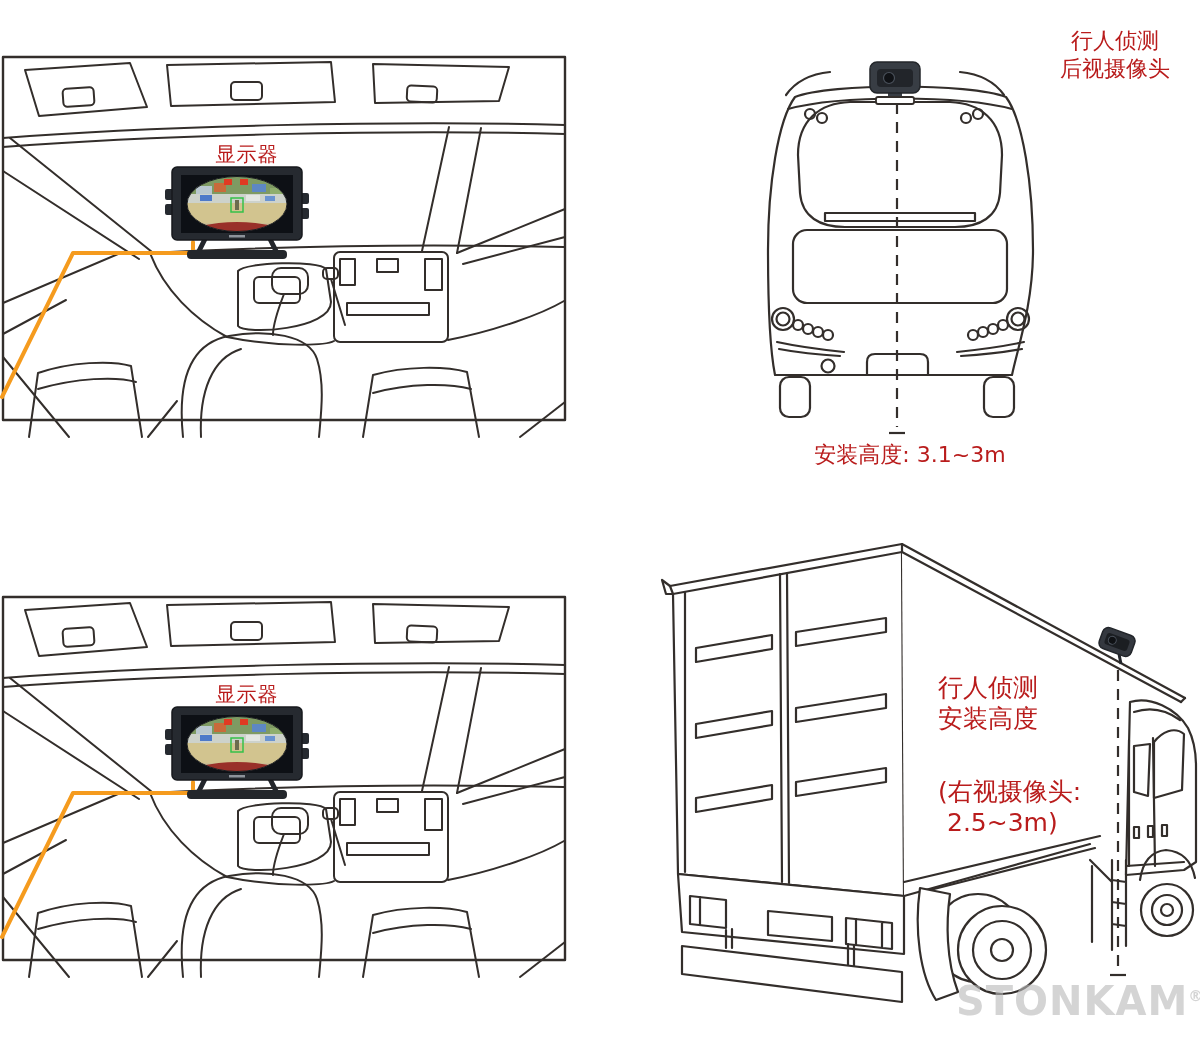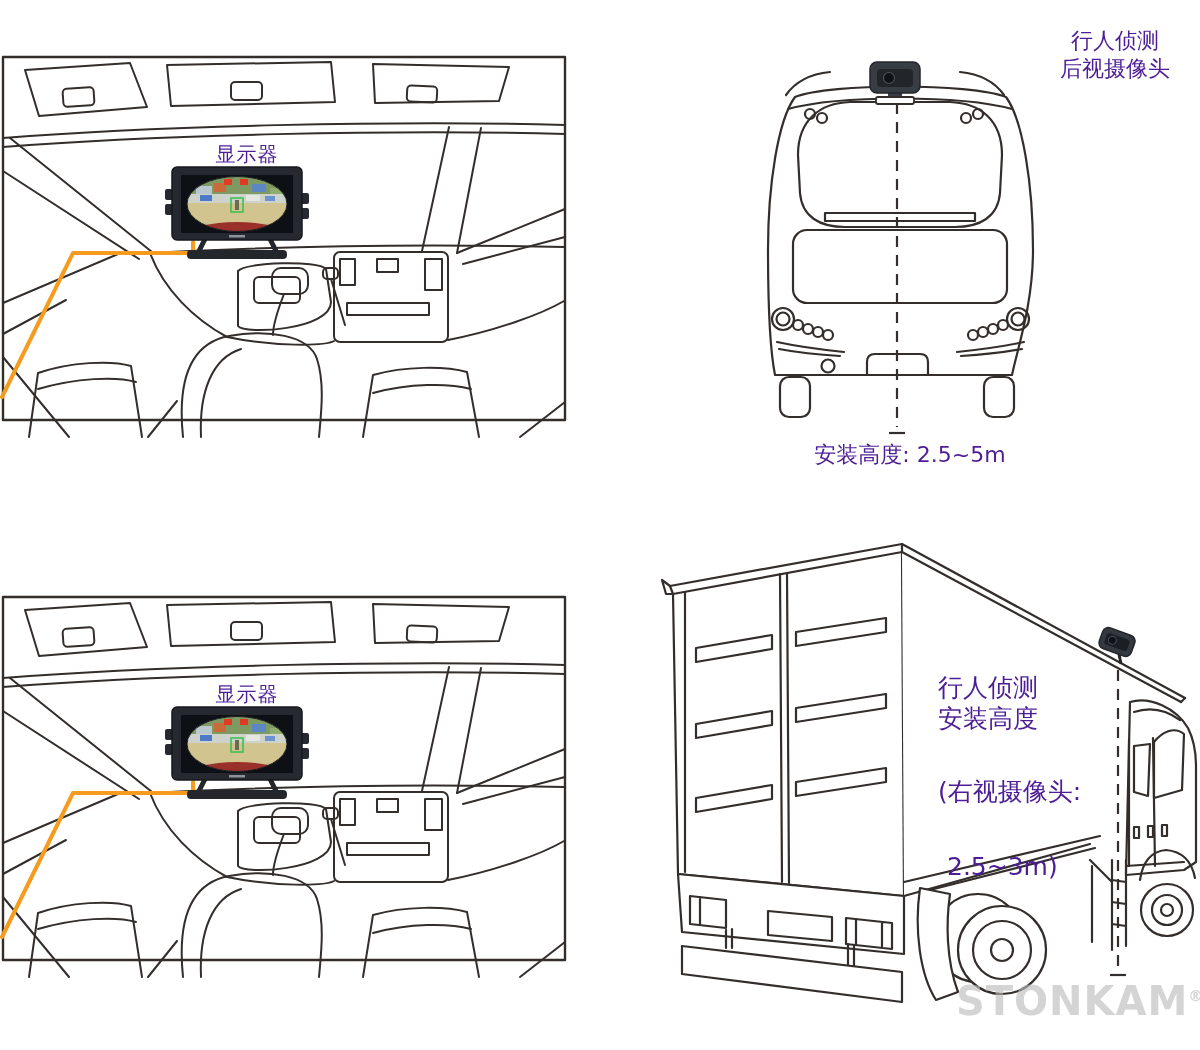--- a/index.html
+++ b/index.html
@@ -1,26 +1,26 @@
 <!DOCTYPE html>
 <html><head>
 <meta charset="utf-8">
 <style>
   html,body{margin:0;padding:0;background:#fff;}
   .canvas{position:relative;width:1200px;height:1050px;background:#ffffff;overflow:hidden;
           font-family:"DejaVu Sans","Liberation Sans",sans-serif;color:#3a3a3a;}
   .abs{position:absolute;}
   svg{display:block;}
-  .label{color:#4c1d95;}
+  .label{color:#b91c1c;}
   .monitor-label{left:177px;width:140px;text-align:center;font-size:20px;letter-spacing:1px;z-index:3;}
   .bus-cam-label{left:1038px;top:27px;width:154px;text-align:center;font-size:22px;line-height:28px;z-index:3;}
   .bus-height-note{left:788px;top:440px;width:244px;text-align:center;font-size:22px;z-index:3;}
   .truck-text{left:938px;top:672px;width:160px;font-size:25px;line-height:31px;z-index:4;}
   .truck-text .gap{height:42px;}
-  .truck-text .indent{padding-left:9px;margin-top:44px;}
+  .truck-text .indent{padding-left:9px;}
   .watermark{left:956px;top:978px;z-index:6;font-weight:700;font-size:40px;letter-spacing:1px;
              color:rgba(185,185,185,0.62);white-space:nowrap;}
   .watermark sup{font-size:15px;vertical-align:super;}
   .illu{z-index:1;}
 </style>
 </head>
 <body>
 
 <div class="canvas">
 
@@ -175,21 +175,21 @@
 
     <g stroke="#332e2b" stroke-width="2.2" fill="none">
       <path d="M167,78 L167,402" stroke-dasharray="11,8"></path>
       <path d="M159,408 L175,408"></path>
     </g>
   </svg>
   <div class="abs label bus-cam-label">
     <div>行人侦测</div>
     <div>后视摄像头</div>
   </div>
-  <div class="abs label bus-height-note">安装高度: 2.5~5m</div>
+  <div class="abs label bus-height-note">安装高度: 3.1~3m</div>
 
   <svg class="abs illu" style="left:640px;top:530px" width="560" height="510" viewBox="0 0 560 510">
     <g fill="none" stroke="#332e2b" stroke-width="2.2" stroke-linejoin="round" stroke-linecap="round">
 
       <path d="M33,64 L262,22 L264,366 L38,344 Z" fill="#fff"></path>
       <path d="M262,22 L541,172 L543,205 L450,312 L264,366 Z" fill="#fff" stroke="none"></path>
       <path d="M262,22 L541,172"></path>
       <path d="M30,56 L262,14 L545,168"></path>
       <path d="M30,56 L33,64 M262,14 L262,22 M545,168 L541,172"></path>
       <path d="M30,56 L22,50 L26,64 L33,64"></path>

